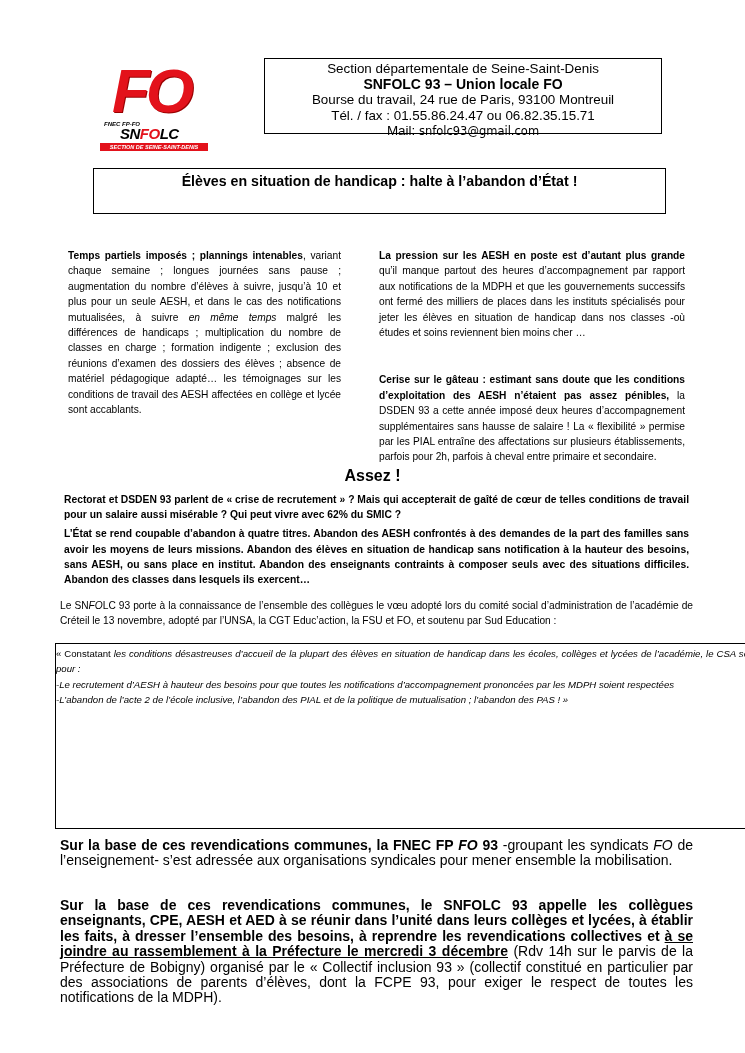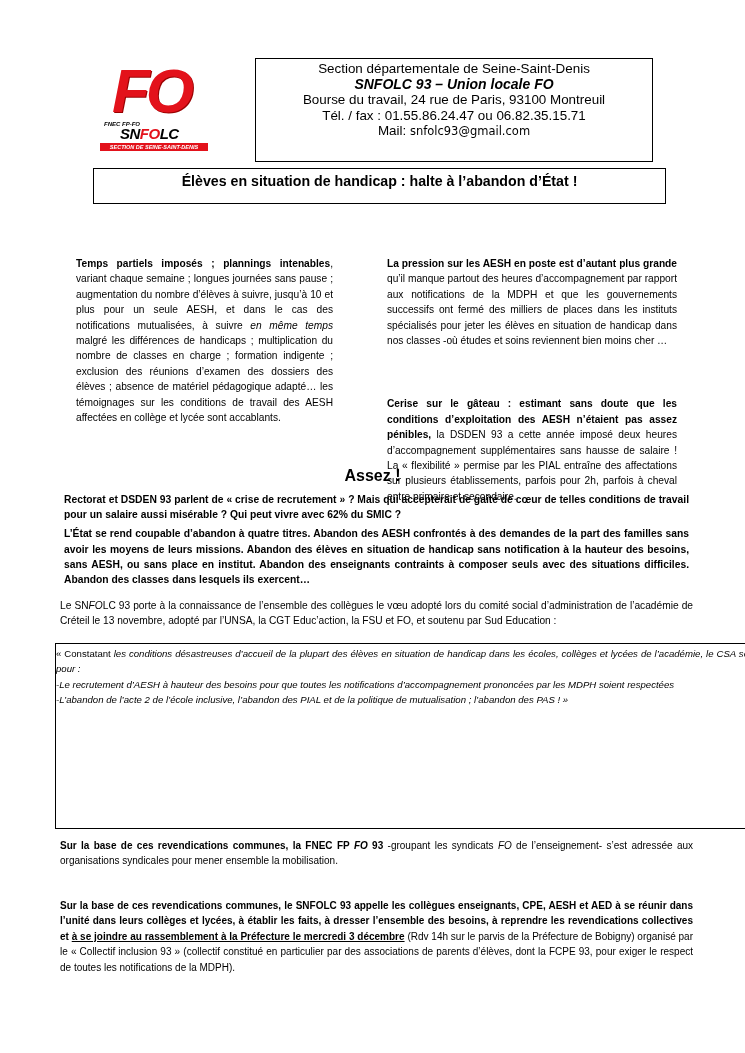--- a/index.html
+++ b/index.html
@@ -3,37 +3,37 @@
 <meta charset="utf-8">
 <style>
   html, body { margin:0; padding:0; background:#fff; }
   body { width:745px; height:1053px; position:relative; overflow:hidden; font-family:"Liberation Sans", sans-serif; color:#000; }
   .logo { position:absolute; left:100px; top:60px; width:110px; height:92px; }
   .logo .fo { position:absolute; left:12px; top:0; font-family:"Liberation Sans", sans-serif; font-weight:bold; font-style:italic; font-size:62px; color:#e3121b; letter-spacing:-4px; line-height:62px; text-shadow:1px 1px 0 #900; }
   .logo .fnec { position:absolute; left:4px; top:61px; font-size:6px; font-weight:bold; font-style:italic; }
   .logo .sn { position:absolute; left:20px; top:67px; font-size:15px; font-weight:bold; font-style:italic; letter-spacing:-0.5px; line-height:14px; }
   .logo .sn .red { color:#e3121b; }
   .logo .section { position:absolute; left:0; top:83px; width:108px; height:8px; background:#e3121b; color:#fff; font-size:5.5px; font-weight:bold; font-style:italic; text-align:center; line-height:8px; }
-  .contact { position:absolute; left:255px; top:58px; width:398px; height:104px; border:1px solid #000; text-align:center; font-size:13.4px; line-height:15.5px; padding-top:2px; box-sizing:border-box; }
-  .contact .b { font-weight:bold; font-size:14px;font-style:italic; }
+  .contact { position:absolute; left:264px; top:58px; width:398px; height:76px; border:1px solid #000; text-align:center; font-size:13.4px; line-height:15.5px; padding-top:2px; box-sizing:border-box; }
+  .contact .b { font-weight:bold; font-size:14px; }
   .contact .mail { font-family:"DejaVu Sans", sans-serif; font-size:11.5px; }
-  .titlebox { position:absolute; left:93px; top:168px; width:573px; height:36px; border:1px solid #000; text-align:center; font-weight:bold; font-size:14.2px; line-height:20px; padding-top:2px; box-sizing:border-box; }
+  .titlebox { position:absolute; left:93px; top:168px; width:573px; height:46px; border:1px solid #000; text-align:center; font-weight:bold; font-size:14.2px; line-height:20px; padding-top:2px; box-sizing:border-box; }
   .col { position:absolute; top:240px; font-size:10.2px; line-height:15.4px; text-align:justify; }
   .colL { left:60px; width:289px; }
   .colR { left:371px; width:322px; }
-  .col p { margin:16px; }
+  .col p { margin:8px; }
   .gap { height:16px; }
   .assez { position:absolute; left:0; width:745px; top:467px; text-align:center; font-weight:bold; font-size:16px; }
   .bold-block { position:absolute; left:60px; width:633px; top:488px; font-weight:bold; font-size:10.3px; line-height:15.2px; text-align:justify; }
   .bold-block p { margin:4px; }
   .intro { position:absolute; left:60px; width:633px; top:598px; font-size:10.2px; line-height:15.4px; text-align:justify; }
   .quote { position:absolute; left:55px; top:643px; width:738px; height:186px; border:1px solid #000; padding:2px 0; box-sizing:border-box; font-size:9.6px; line-height:15.3px; text-align:justify; }
   .quote .i { font-style:italic; }
   .quote p { margin:0; }
-  .bottom { position:absolute; left:60px; width:633px; font-size:10px; line-height:15.4px; text-align:justify; }
+  .bottom { position:absolute; left:60px; width:633px; font-size:14px; line-height:15.4px; text-align:justify; }
   .bottom p { margin:0; }
   .b1 { top:838px; }
   .b2 { top:898px; }
   .u { text-decoration:underline; font-weight:bold; }
 </style>
 </head>
 <body>
 
 <div class="logo">
   <div class="fo">FO</div>

